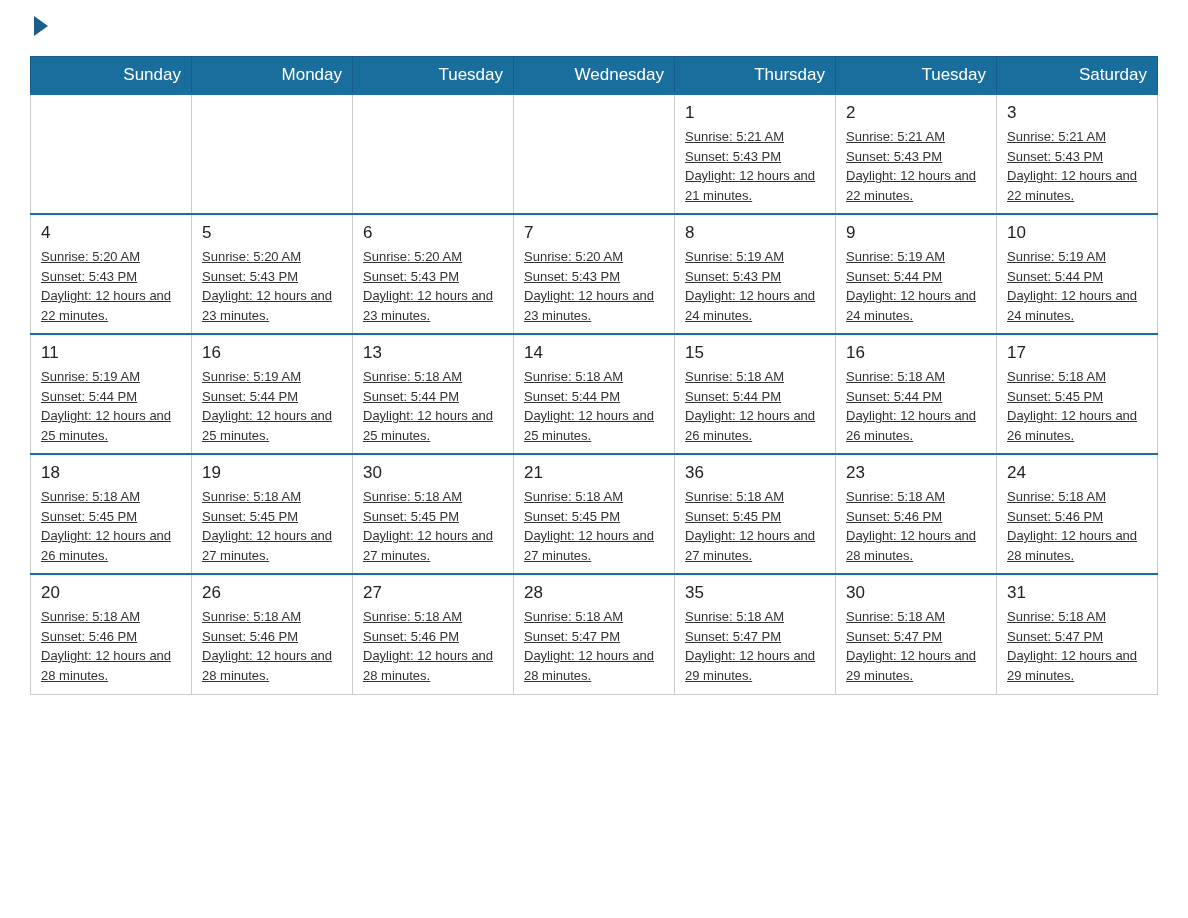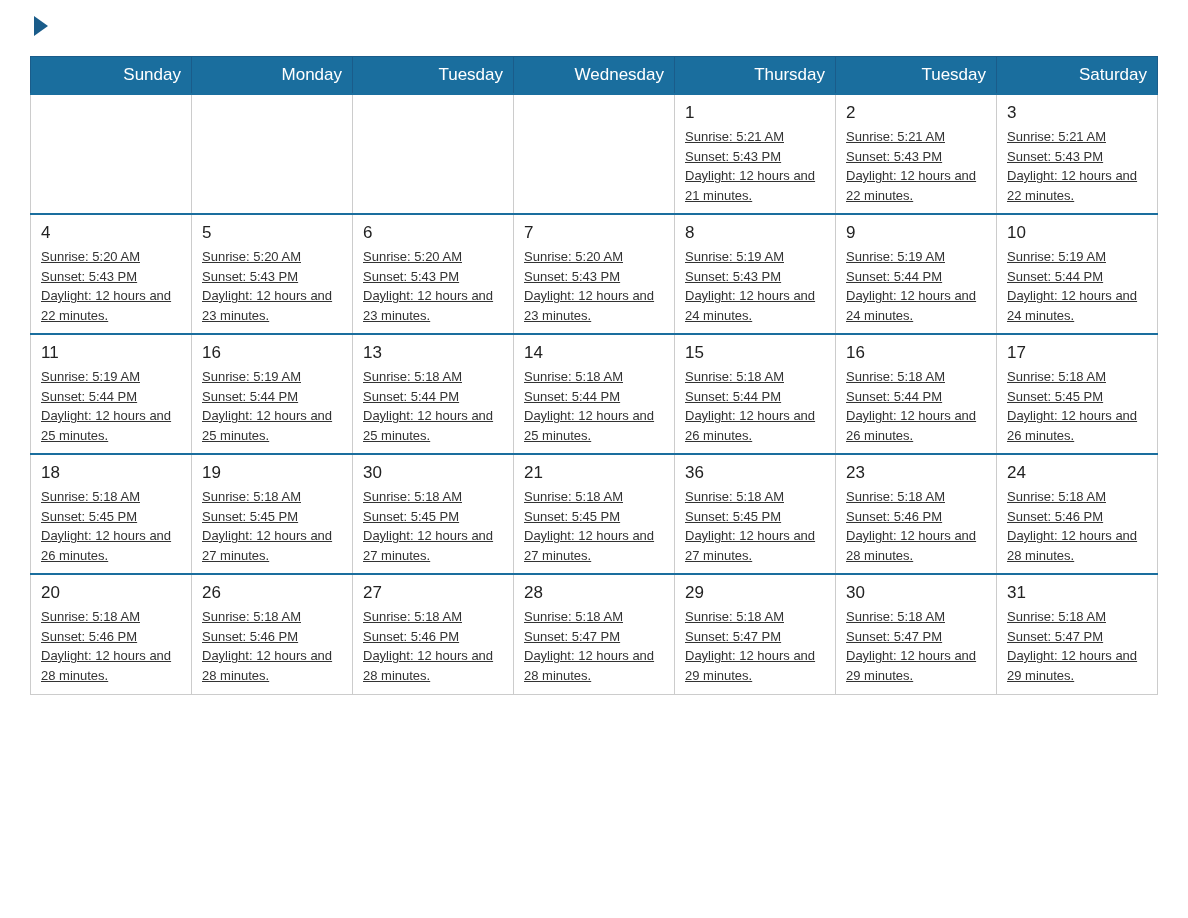--- a/index.html
+++ b/index.html
@@ -311,21 +311,21 @@
 Sunset: 5:46 PM
 Daylight: 12 hours and 28 minutes.</div>
         </td>
         <td>
           <span class="day-num">28</span>
           <div class="day-info" style="white-space: pre-line;">Sunrise: 5:18 AM
 Sunset: 5:47 PM
 Daylight: 12 hours and 28 minutes.</div>
         </td>
         <td>
-          <span class="day-num">29</span>
+          <span class="day-num">35</span>
           <div class="day-info" style="white-space: pre-line;">Sunrise: 5:18 AM
 Sunset: 5:47 PM
 Daylight: 12 hours and 29 minutes.</div>
         </td>
         <td>
           <span class="day-num">30</span>
           <div class="day-info" style="white-space: pre-line;">Sunrise: 5:18 AM
 Sunset: 5:47 PM
 Daylight: 12 hours and 29 minutes.</div>
         </td>

